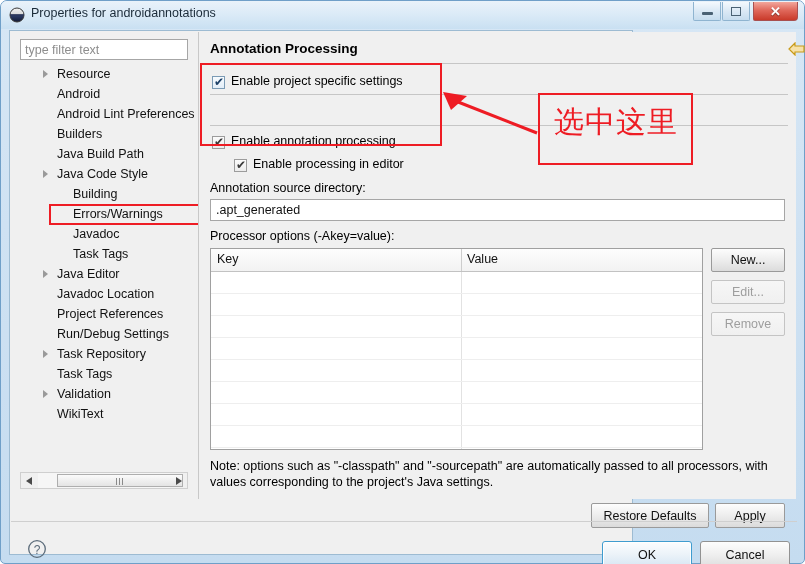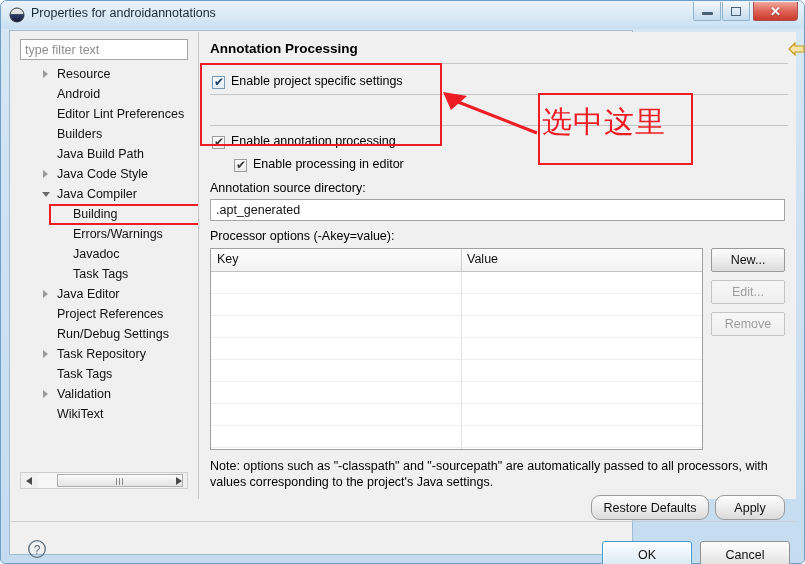--- a/index.html
+++ b/index.html
@@ -222,23 +222,24 @@
   }
 
   #note-text {
     position: absolute; left: 11px; top: 426px; width: 575px;
     font-size: 12.5px; color: #000; line-height: 16px;
   }
 
   .lowbtn {
     position: absolute; height: 25px;
     font-family: "Liberation Sans", sans-serif; font-size: 12.5px;
-    border: 1px solid #9a9a9a; border-radius: 9px;
+    border: 1px solid #9a9a9a; border-radius: 2px;
     background: linear-gradient(to bottom, #fdfdfd 0%, #ededed 50%, #dbdbdb 100%);
     color: #111;
+    margin-top: 8px;
   }
   #btn-restore { left: 392px; top: 463px; width: 118px; }
   #btn-apply   { left: 516px; top: 463px; width: 70px; }
 
   
   #bottom-sep {
     position: absolute; left: 1px; top: 490px; width: 786px; height: 1px;
     background: #cfcfcf;
   }
   #help-icon { position: absolute; left: 17px; top: 508px; width: 20px; height: 20px; }
@@ -264,21 +265,21 @@
     border: 2px solid #ee1c24; pointer-events: none;
   }
   #anno-box-text {
     position: absolute; left: 537px; top: 92px; width: 155px; height: 72px;
     border: 2px solid #ee1c24; pointer-events: none;
   }
   #anno-text {
     position: absolute; left: 541px; top: 101px; width: 148px;
     font-family: "DejaVu Sans", sans-serif;
     font-size: 30px; color: #ee1c24; letter-spacing: 1px;
-    text-align: left; pointer-events: none; white-space: nowrap;
+    text-align: center; pointer-events: none; white-space: nowrap;
   }
   #anno-arrow { position: absolute; left: 430px; top: 85px; pointer-events: none; }
 </style>
 </head>
 <body>
 
 <div id="window">
 
   <div id="titlebar">
     <span id="title-icon">
@@ -319,51 +320,50 @@
 
       <div id="tree">
           <div class="tree-item">
             <span class="arrow-collapsed" style="left: 8px;"></span>
             <span class="lbl" style="position: absolute; left: 22px; top: 0px;">Resource</span>
           </div>
           <div class="tree-item">
             <span class="lbl" style="position: absolute; left: 22px; top: 0px;">Android</span>
           </div>
           <div class="tree-item">
-            <span class="lbl" style="position: absolute; left: 22px; top: 0px;">Editor Lint Preferences</span>
+            <span class="lbl" style="position: absolute; left: 22px; top: 0px;">Android Lint Preferences</span>
           </div>
           <div class="tree-item">
             <span class="lbl" style="position: absolute; left: 22px; top: 0px;">Builders</span>
           </div>
           <div class="tree-item">
             <span class="lbl" style="position: absolute; left: 22px; top: 0px;">Java Build Path</span>
           </div>
           <div class="tree-item">
             <span class="arrow-collapsed" style="left: 8px;"></span>
             <span class="lbl" style="position: absolute; left: 22px; top: 0px;">Java Code Style</span>
           </div>
           <div class="tree-item">
-            <span class="arrow-expanded" style="left: 7px;"></span>
-            <span class="lbl" style="position: absolute; left: 22px; top: 0px;">Java Compiler</span>
-          </div>
-          <div class="tree-item">
             <span class="lbl" style="position: absolute; left: 38px; top: 0px;">Building</span>
           </div>
           <div class="tree-item">
             <span class="lbl" style="position: absolute; left: 38px; top: 0px;">Errors/Warnings</span>
           </div>
           <div class="tree-item">
             <span class="lbl" style="position: absolute; left: 38px; top: 0px;">Javadoc</span>
           </div>
           <div class="tree-item">
             <span class="lbl" style="position: absolute; left: 38px; top: 0px;">Task Tags</span>
           </div>
           <div class="tree-item">
             <span class="arrow-collapsed" style="left: 8px;"></span>
             <span class="lbl" style="position: absolute; left: 22px; top: 0px;">Java Editor</span>
+          </div>
+          <div class="tree-item">
+            <span class="lbl" style="position: absolute; left: 22px; top: 0px;">Javadoc Location</span>
           </div>
           <div class="tree-item">
             <span class="lbl" style="position: absolute; left: 22px; top: 0px;">Project References</span>
           </div>
           <div class="tree-item">
             <span class="lbl" style="position: absolute; left: 22px; top: 0px;">Run/Debug Settings</span>
           </div>
           <div class="tree-item">
             <span class="arrow-collapsed" style="left: 8px;"></span>
             <span class="lbl" style="position: absolute; left: 22px; top: 0px;">Task Repository</span>

